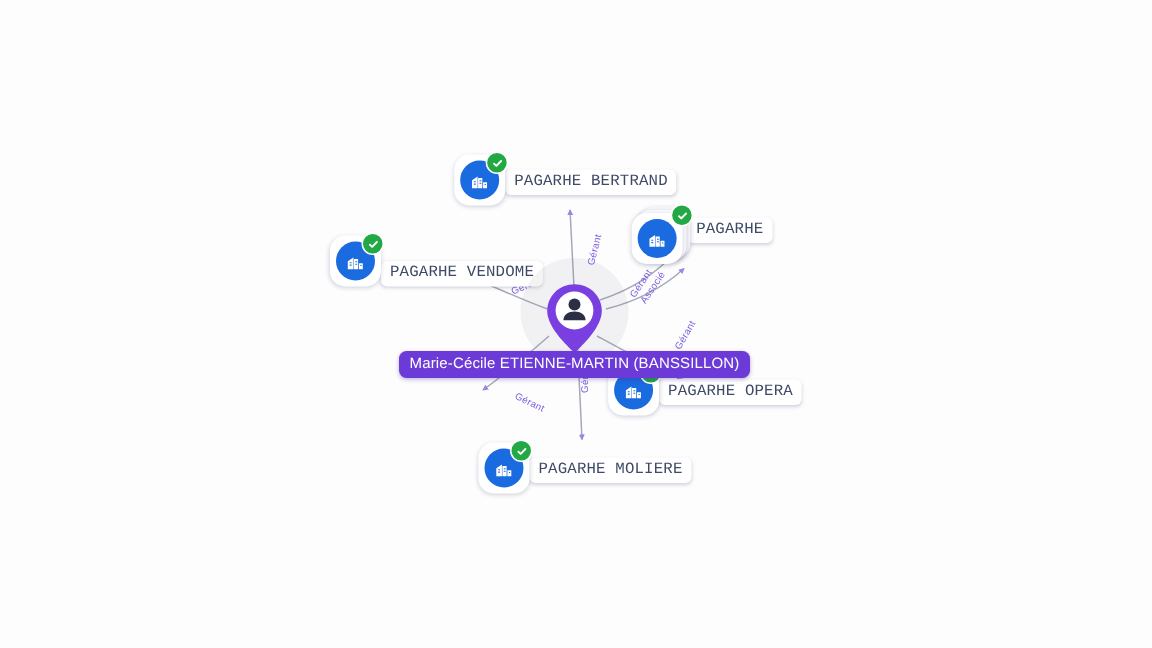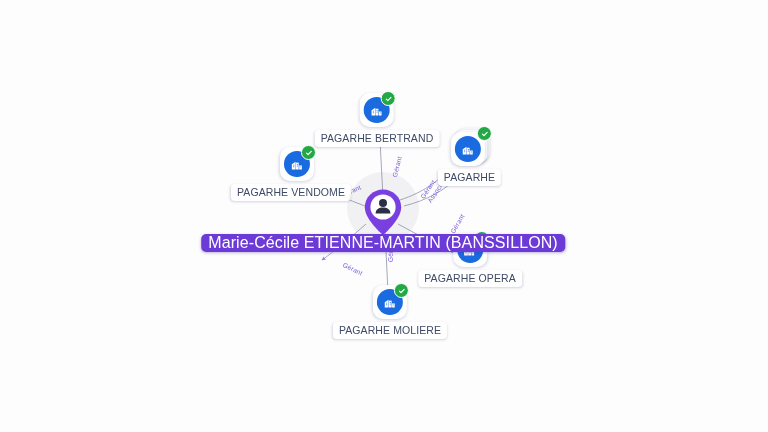--- a/index.html
+++ b/index.html
@@ -21,22 +21,23 @@
     top: 0;
     width: 768px;
     height: 432px;
   }
 
   
   .node {
     position: absolute;
     transform: translate(-50%, -50%);
     display: flex;
-    flex-direction: column;
+    flex-direction: row;
     align-items: center;
+    font-family: Liberation Mono, monospace;
   }
 
   
   .company-puck {
     position: relative;
     width: 34px;
     height: 34px;
   }
   .company-card {
     position: absolute;
@@ -121,21 +122,21 @@
 
   .center-label {
     position: absolute;
     left: 383px;
     top: 243px;
     transform: translate(-50%, -50%);
     background: #6c3ad6;
     color: #ffffff;
     border-radius: 5px;
     padding: 2px 7px 3px 7px;
-    font-size: 16px;
+    font-size: 10px;
     line-height: 13px;
     white-space: nowrap;
     box-shadow: 0 1px 3px rgba(70, 40, 150, 0.35);
     letter-spacing: 0.1px;
   }
 
   
   .edge-label {
     position: absolute;
     color: #7b5bdb;

